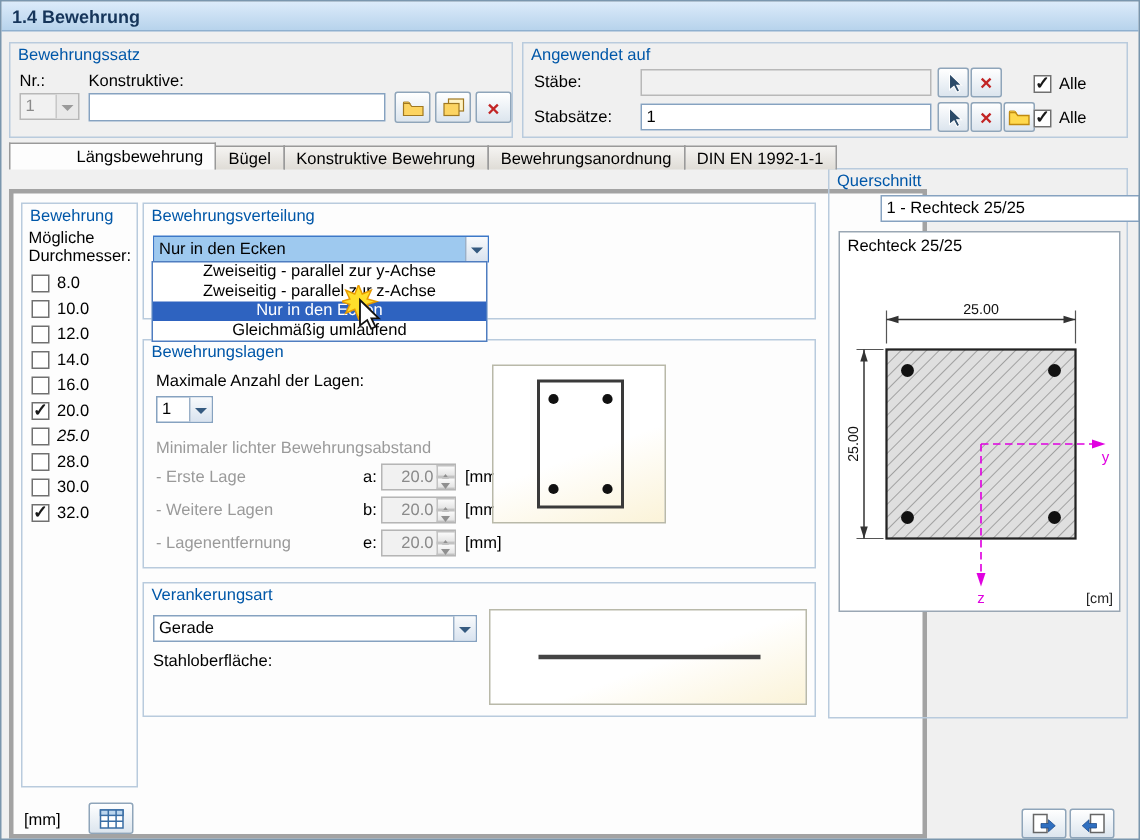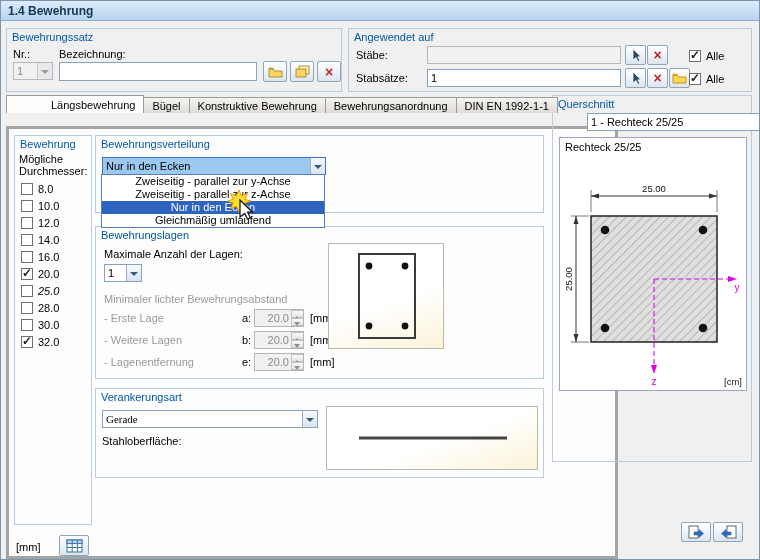--- a/index.html
+++ b/index.html
@@ -83,21 +83,21 @@
   <span>1.4 Bewehrung</span>
 </div>
 
 <div class="group" style="left:6px;top:28px;width:336px;height:64px;">
   <div class="gtitle">Bewehrungssatz</div>
   <div class="lbl" style="left:6px;top:19px;">Nr.:</div>
   <div class="combo disabled" style="left:6px;top:33px;width:40px;">
     <div class="ctxt">1</div>
     <div class="cbtn"></div>
   </div>
-  <div class="lbl" style="left:52px;top:19px;">Bezeichnung:</div>
+  <div class="lbl" style="left:52px;top:19px;">Konstruktive:</div>
   <input class="tinput" style="left: 52px; top: 33px; width: 198px;" value="">
   <div class="ibtn" style="left:256px;top:32px;">
     <svg width="15" height="12" viewBox="0 0 15 12">
       <path d="M1 3 L1 2 L4.5 2 L5.5 3 Z" fill="#fcd462" stroke="#a07820" stroke-width="0.6"></path>
       <path d="M1 3 L5 3 L6.5 5 L14 5 L14 11 L1 11 Z" fill="#fcd462" stroke="#a07820" stroke-width="0.8"></path>
     </svg>
   </div>
   <div class="ibtn" style="left:283px;top:32px;">
     <svg width="15" height="13" viewBox="0 0 15 13">
       <rect x="4" y="1" width="10" height="8" fill="#fff3c4" stroke="#a07820" stroke-width="0.8"></rect>
@@ -282,34 +282,34 @@
         <circle cx="40" cy="22" r="3.4" fill="#111"></circle>
         <circle cx="76" cy="22" r="3.4" fill="#111"></circle>
         <circle cx="40" cy="82" r="3.4" fill="#111"></circle>
         <circle cx="76" cy="82" r="3.4" fill="#111"></circle>
       </svg>
     </div>
   </div>
 
   <div class="group" style="left:86px;top:259px;width:449px;height:90px;">
     <div class="gtitle">Verankerungsart</div>
-    <div class="combo" style="left:6px;top:21px;width:216px;font-family:Liberation Serif, serif;">
+    <div class="combo" style="left:6px;top:21px;width:216px;">
       <div class="ctxt">Gerade</div>
       <div class="cbtn"></div>
     </div>
     <div class="lbl" style="left:6px;top:46px;">Stahloberfläche:</div>
     <div class="imgpanel" style="left:230px;top:17px;width:212px;height:64px;">
       <svg width="210" height="62" viewBox="0 0 210 62">
         <line x1="32" y1="31" x2="180" y2="31" stroke="#444" stroke-width="3"></line>
       </svg>
     </div>
   </div>
 </div>
 
-<div class="group" style="left:552px;top:95px;width:200px;height:367px;">
+<div class="group" style="left:552px;top:112px;width:200px;height:367px;">
   <div class="gtitle">Querschnitt</div>
   <div class="combo" style="left:6px;top:17px;width:188px;margin-left:28px;">
     <div class="ctxt">1 - Rechteck 25/25</div>
     <div class="cbtn"></div>
   </div>
 
   <div class="panel" style="left:6px;top:41px;width:188px;height:254px;">
     <div class="lbl" style="left:5px;top:3px;">Rechteck 25/25</div>
     <svg style="position:absolute;left:1px;top:16px;" width="184" height="234" viewBox="0 0 184 234">
       <defs>

